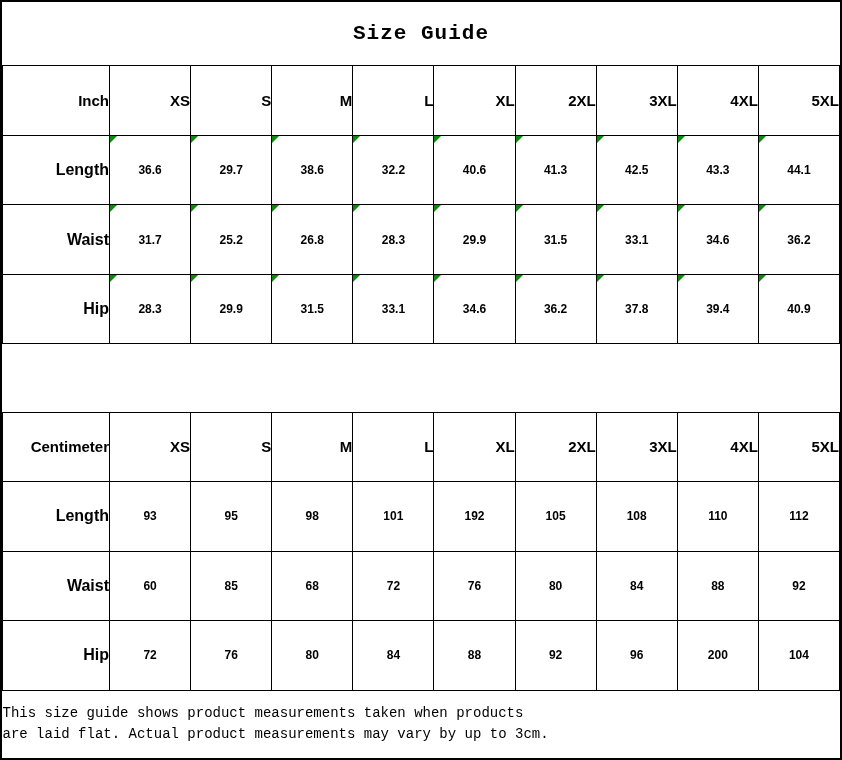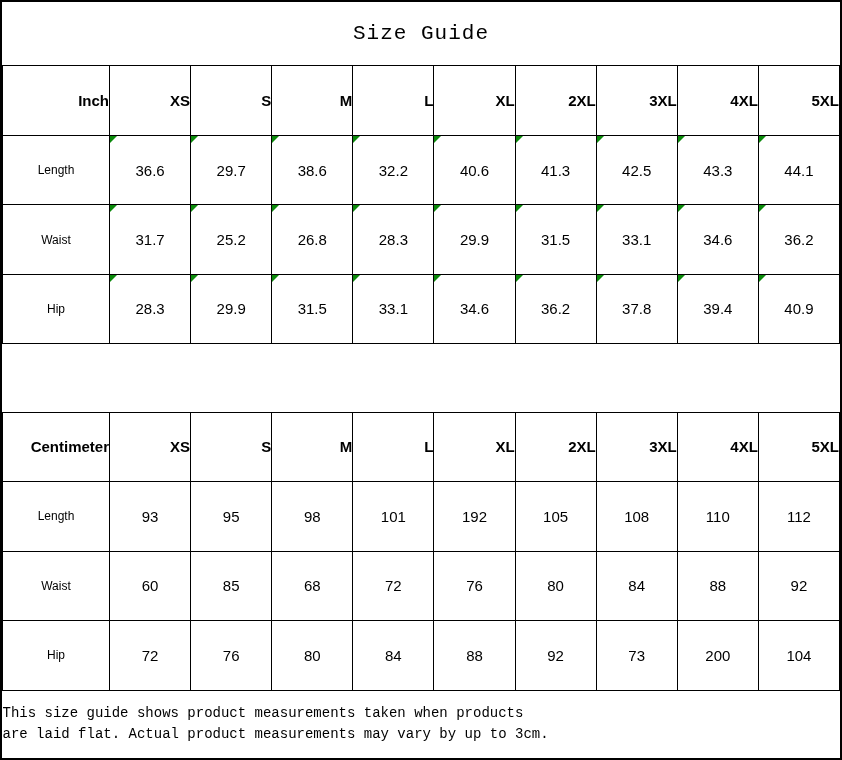--- a/index.html
+++ b/index.html
@@ -9,29 +9,29 @@
     font-family:"Liberation Sans",sans-serif;
   }
   table.size-table{
     width:100%;height:100%;border-collapse:collapse;table-layout:fixed;
   }
   col.label-col{width:107px;}
   .title-row td{
     height:62px;border:none;border-bottom:1px solid #000;
     text-align:center;vertical-align:middle;
     font-family:"Liberation Mono","DejaVu Sans Mono",monospace;
-    font-size:21px;font-weight:normal;letter-spacing:1px;
+    font-size:21px;font-weight:bold;letter-spacing:1px;
   }
   th,td{
     border:1px solid #000;text-align:center;vertical-align:middle;
     height:67px;padding:0;
   }
   th{font-size:15px;font-weight:bold;text-align:right;}
-  td.label-cell{font-size:12px;font-weight:normal;}
-  td.value-cell{font-size:15px;font-weight:normal;position:relative;}
+  td.label-cell{font-size:16px;font-weight:bold;text-align:right;}
+  td.value-cell{font-size:12px;font-weight:bold;position:relative;}
   .tri{
     position:absolute;top:0;left:0;width:0;height:0;
     border-top:7px solid #0b8a0b;border-right:7px solid transparent;
   }
   tr.gap-row td{border-left:none;border-right:none;height:66px;}
   tr.note-row td{
     border:none;border-top:1px solid #000;height:66px;
     font-family:"Liberation Mono","DejaVu Sans Mono",monospace;
     font-size:14px;line-height:1.55;text-align:left;vertical-align:middle;
   }
@@ -149,21 +149,21 @@
       <td class="value-cell">92</td>
     </tr>
     <tr>
       <td class="label-cell">Hip</td>
       <td class="value-cell">72</td>
       <td class="value-cell">76</td>
       <td class="value-cell">80</td>
       <td class="value-cell">84</td>
       <td class="value-cell">88</td>
       <td class="value-cell">92</td>
-      <td class="value-cell">73</td>
+      <td class="value-cell">96</td>
       <td class="value-cell">200</td>
       <td class="value-cell">104</td>
     </tr>
 
     <tr class="note-row">
       <td colspan="10">
         <div>This size guide shows product measurements taken when products</div>
         <div>are laid flat. Actual product measurements may vary by up to 3cm.</div>
       </td>
     </tr>

